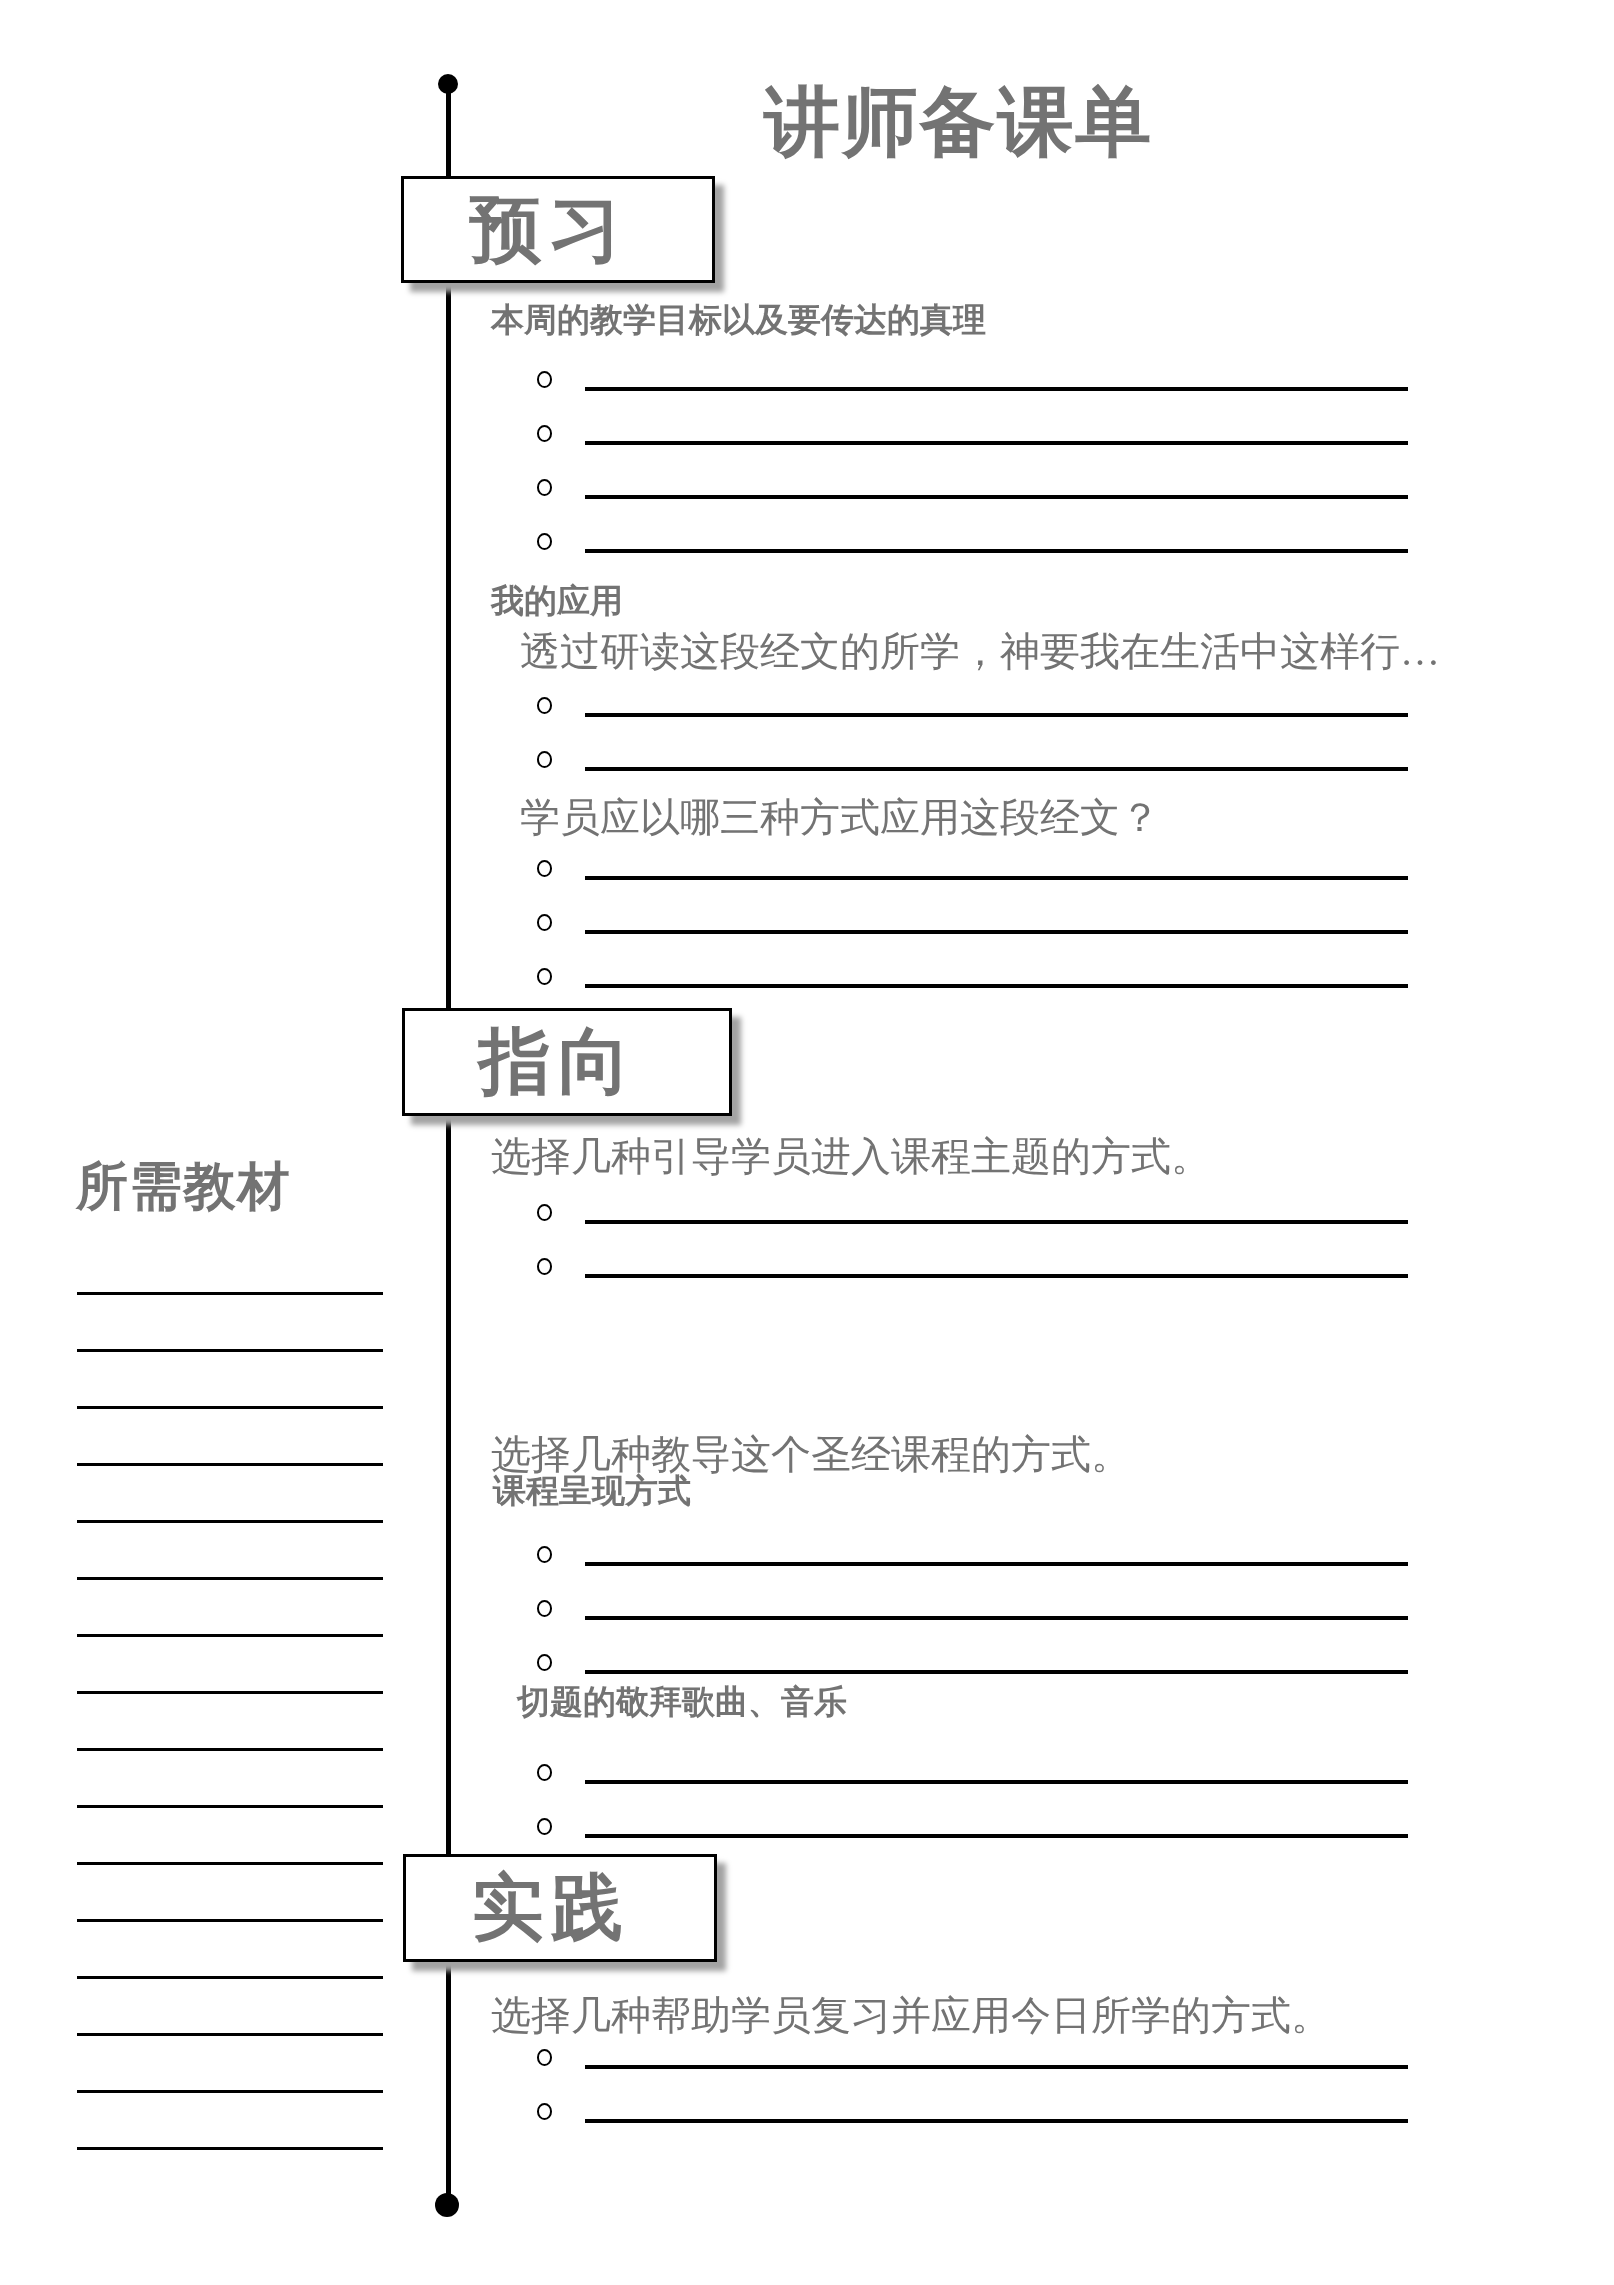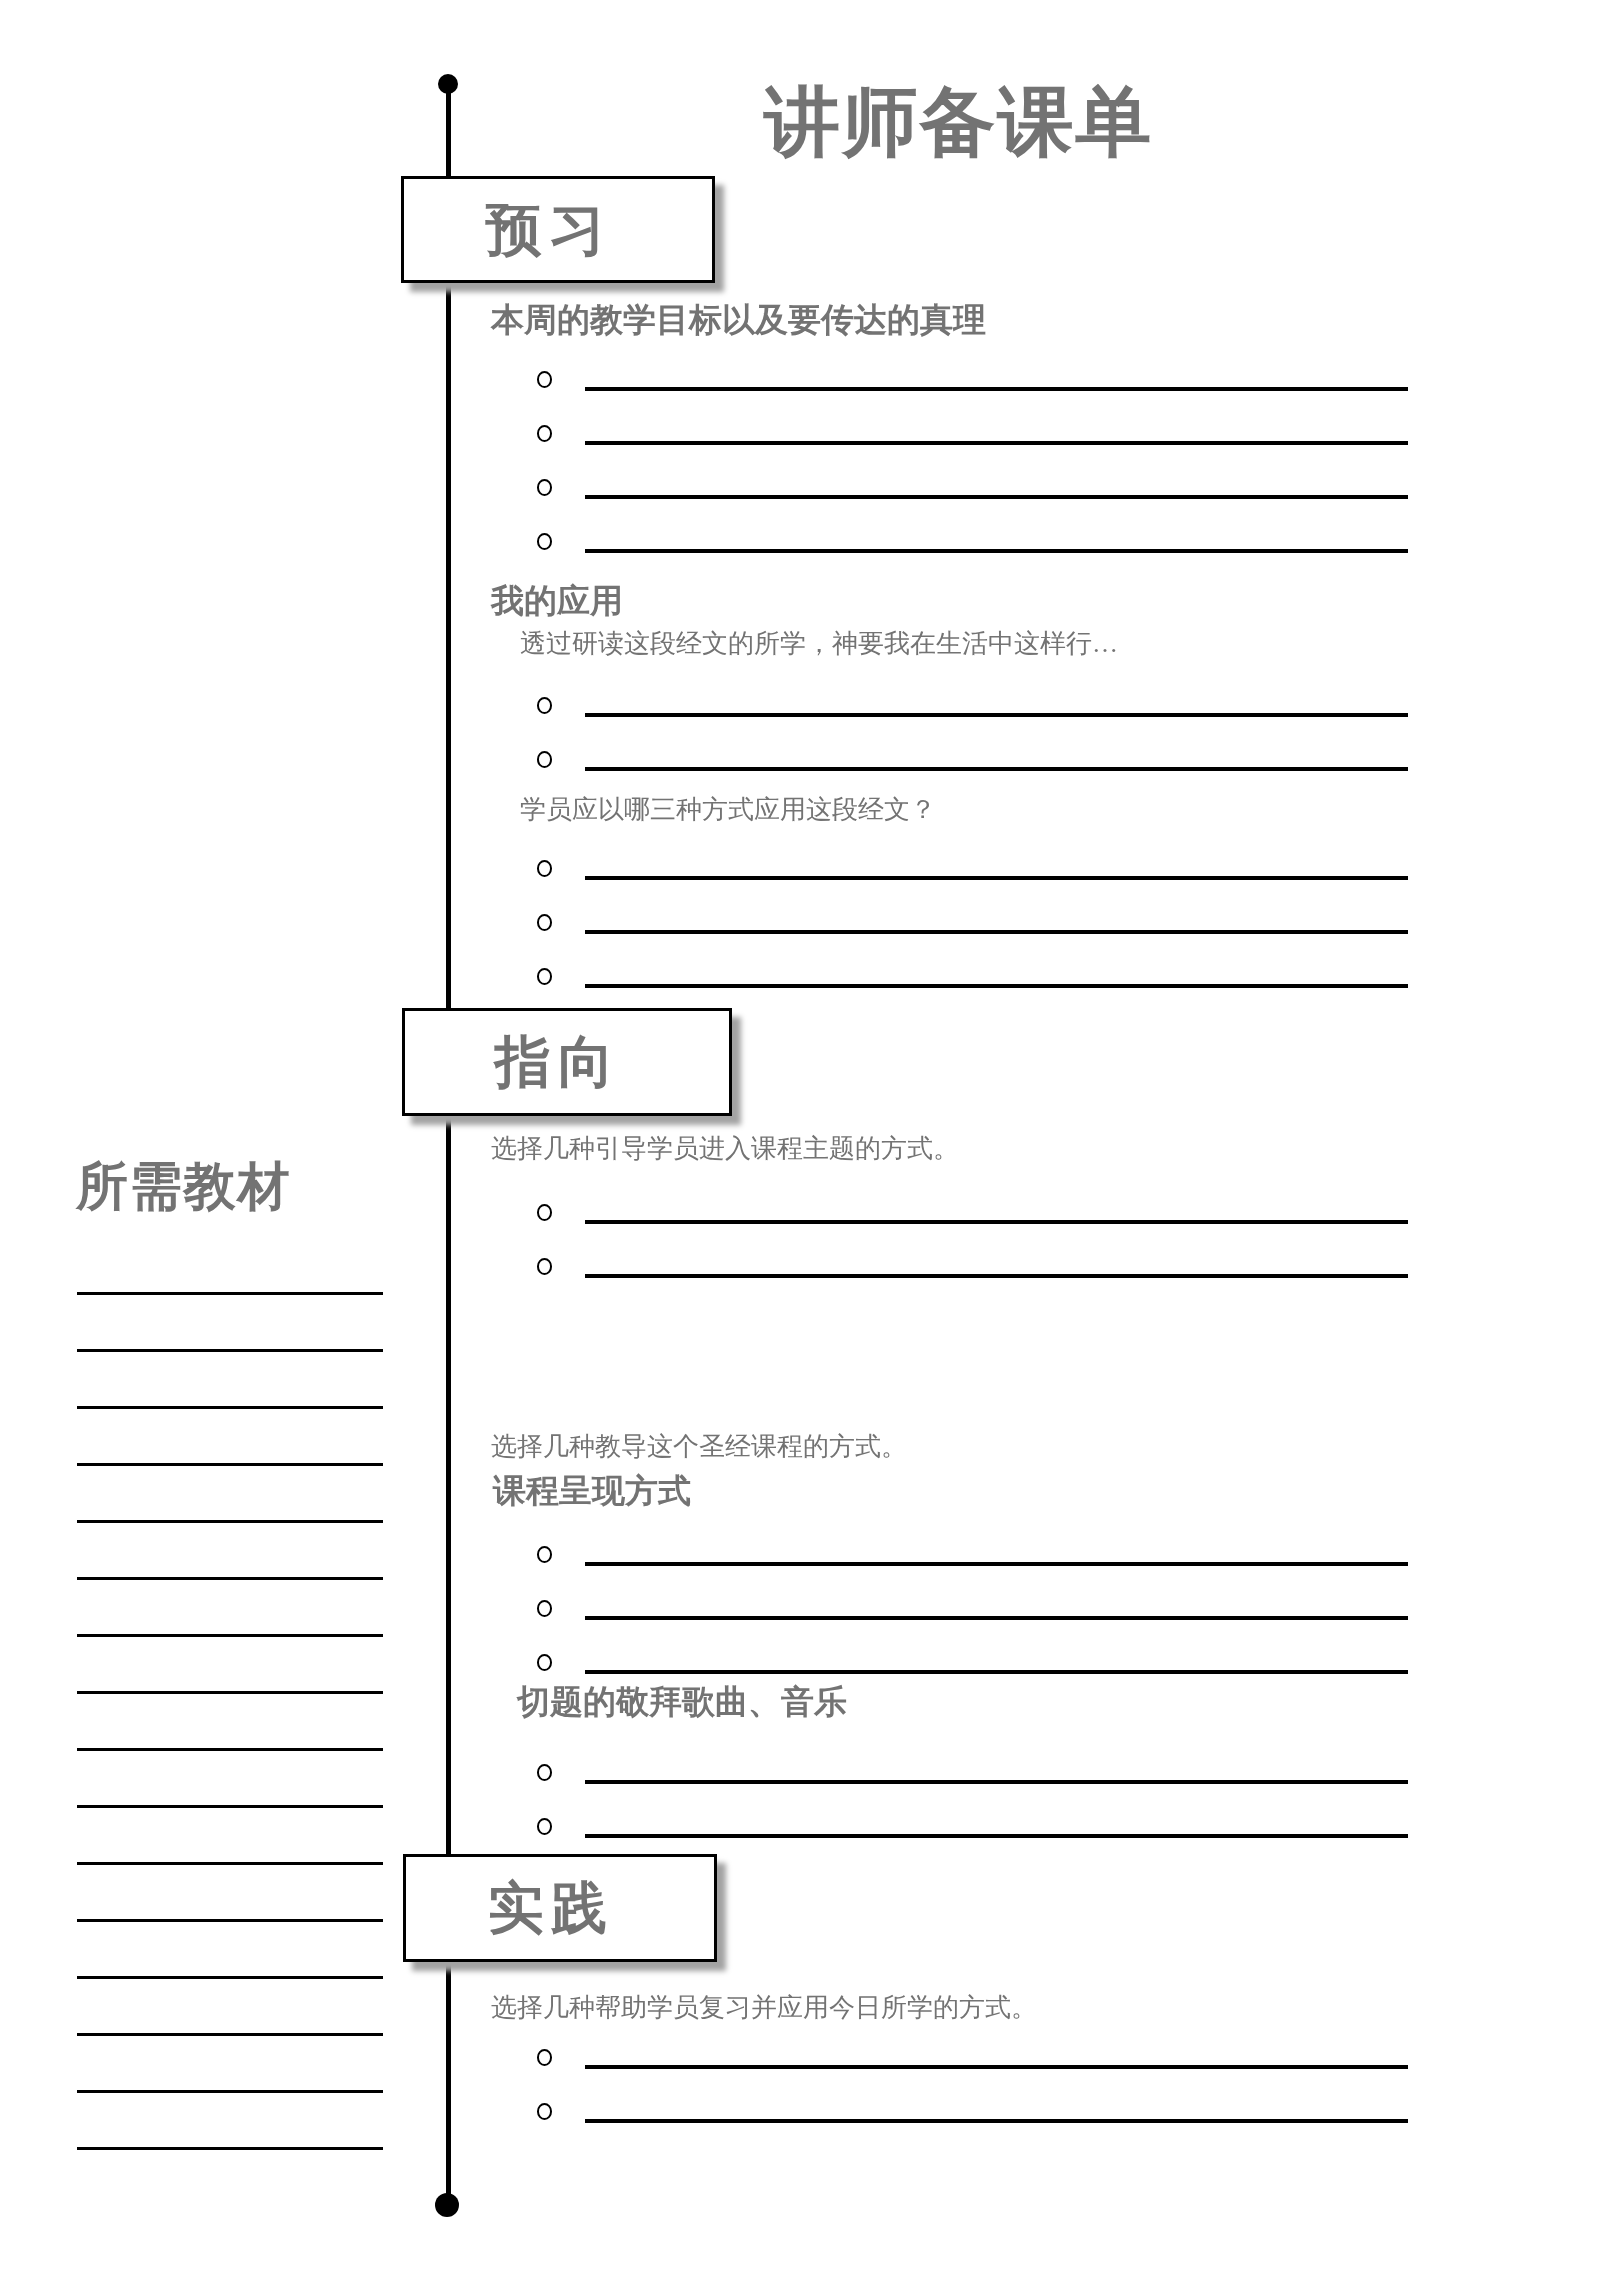--- a/index.html
+++ b/index.html
@@ -23,28 +23,28 @@
     white-space:nowrap;
   }
   
   .sec-box{
     position:absolute;
     background:#ffffff;border:3.6px solid #000;
     box-shadow:9px 9px 5.4px #a3a3a3;
     display:flex;align-items:center;justify-content:center;
     z-index:2;box-sizing:border-box;
   }
-  .sec-box .lbl{font-size:56px;font-weight:bold;letter-spacing:7.2px;line-height:1;transform:translateX(-9px);}
+  .sec-box .lbl{font-size:72px;font-weight:bold;letter-spacing:7.2px;line-height:1;transform:translateX(-9px);}
   .box-preview {left:401px;top:176px;width:314px;height:107px;}
   .box-point   {left:402px;top:1008px;width:330px;height:108px;}
   .box-proclaim{left:403px;top:1296px;width:314px;height:108px;}
   .box-practice{left:403px;top:1854px;width:314px;height:108px;}
   
   .h-bold{position:absolute;font-size:33px;font-weight:bold;line-height:1.15;white-space:nowrap;}
-  .body-text{position:absolute;font-size:26px;font-weight:normal;line-height:1.2;white-space:nowrap;}
+  .body-text{position:absolute;font-size:40px;font-weight:normal;line-height:1.2;white-space:nowrap;}
   
   .bullet-group{position:absolute;left:537px;width:871px;z-index:2;}
   .b-row{position:relative;height:54px;}
   .b-dot{
     position:absolute;left:0;bottom:2.7px;width:15.4px;height:17px;
     border:2.7px solid #000;border-radius:50%;background:#fff;box-sizing:border-box;
   }
   .b-line{position:absolute;left:48px;bottom:0;width:823px;height:0;border-bottom:4.5px solid #000;}
   .bg-a{top:337px;} .bg-b{top:663px;} .bg-c{top:826px;}
   .bg-d{top:1170px;} .bg-e{top:1512px;} .bg-f{top:1730px;} .bg-g{top:2015px;}

